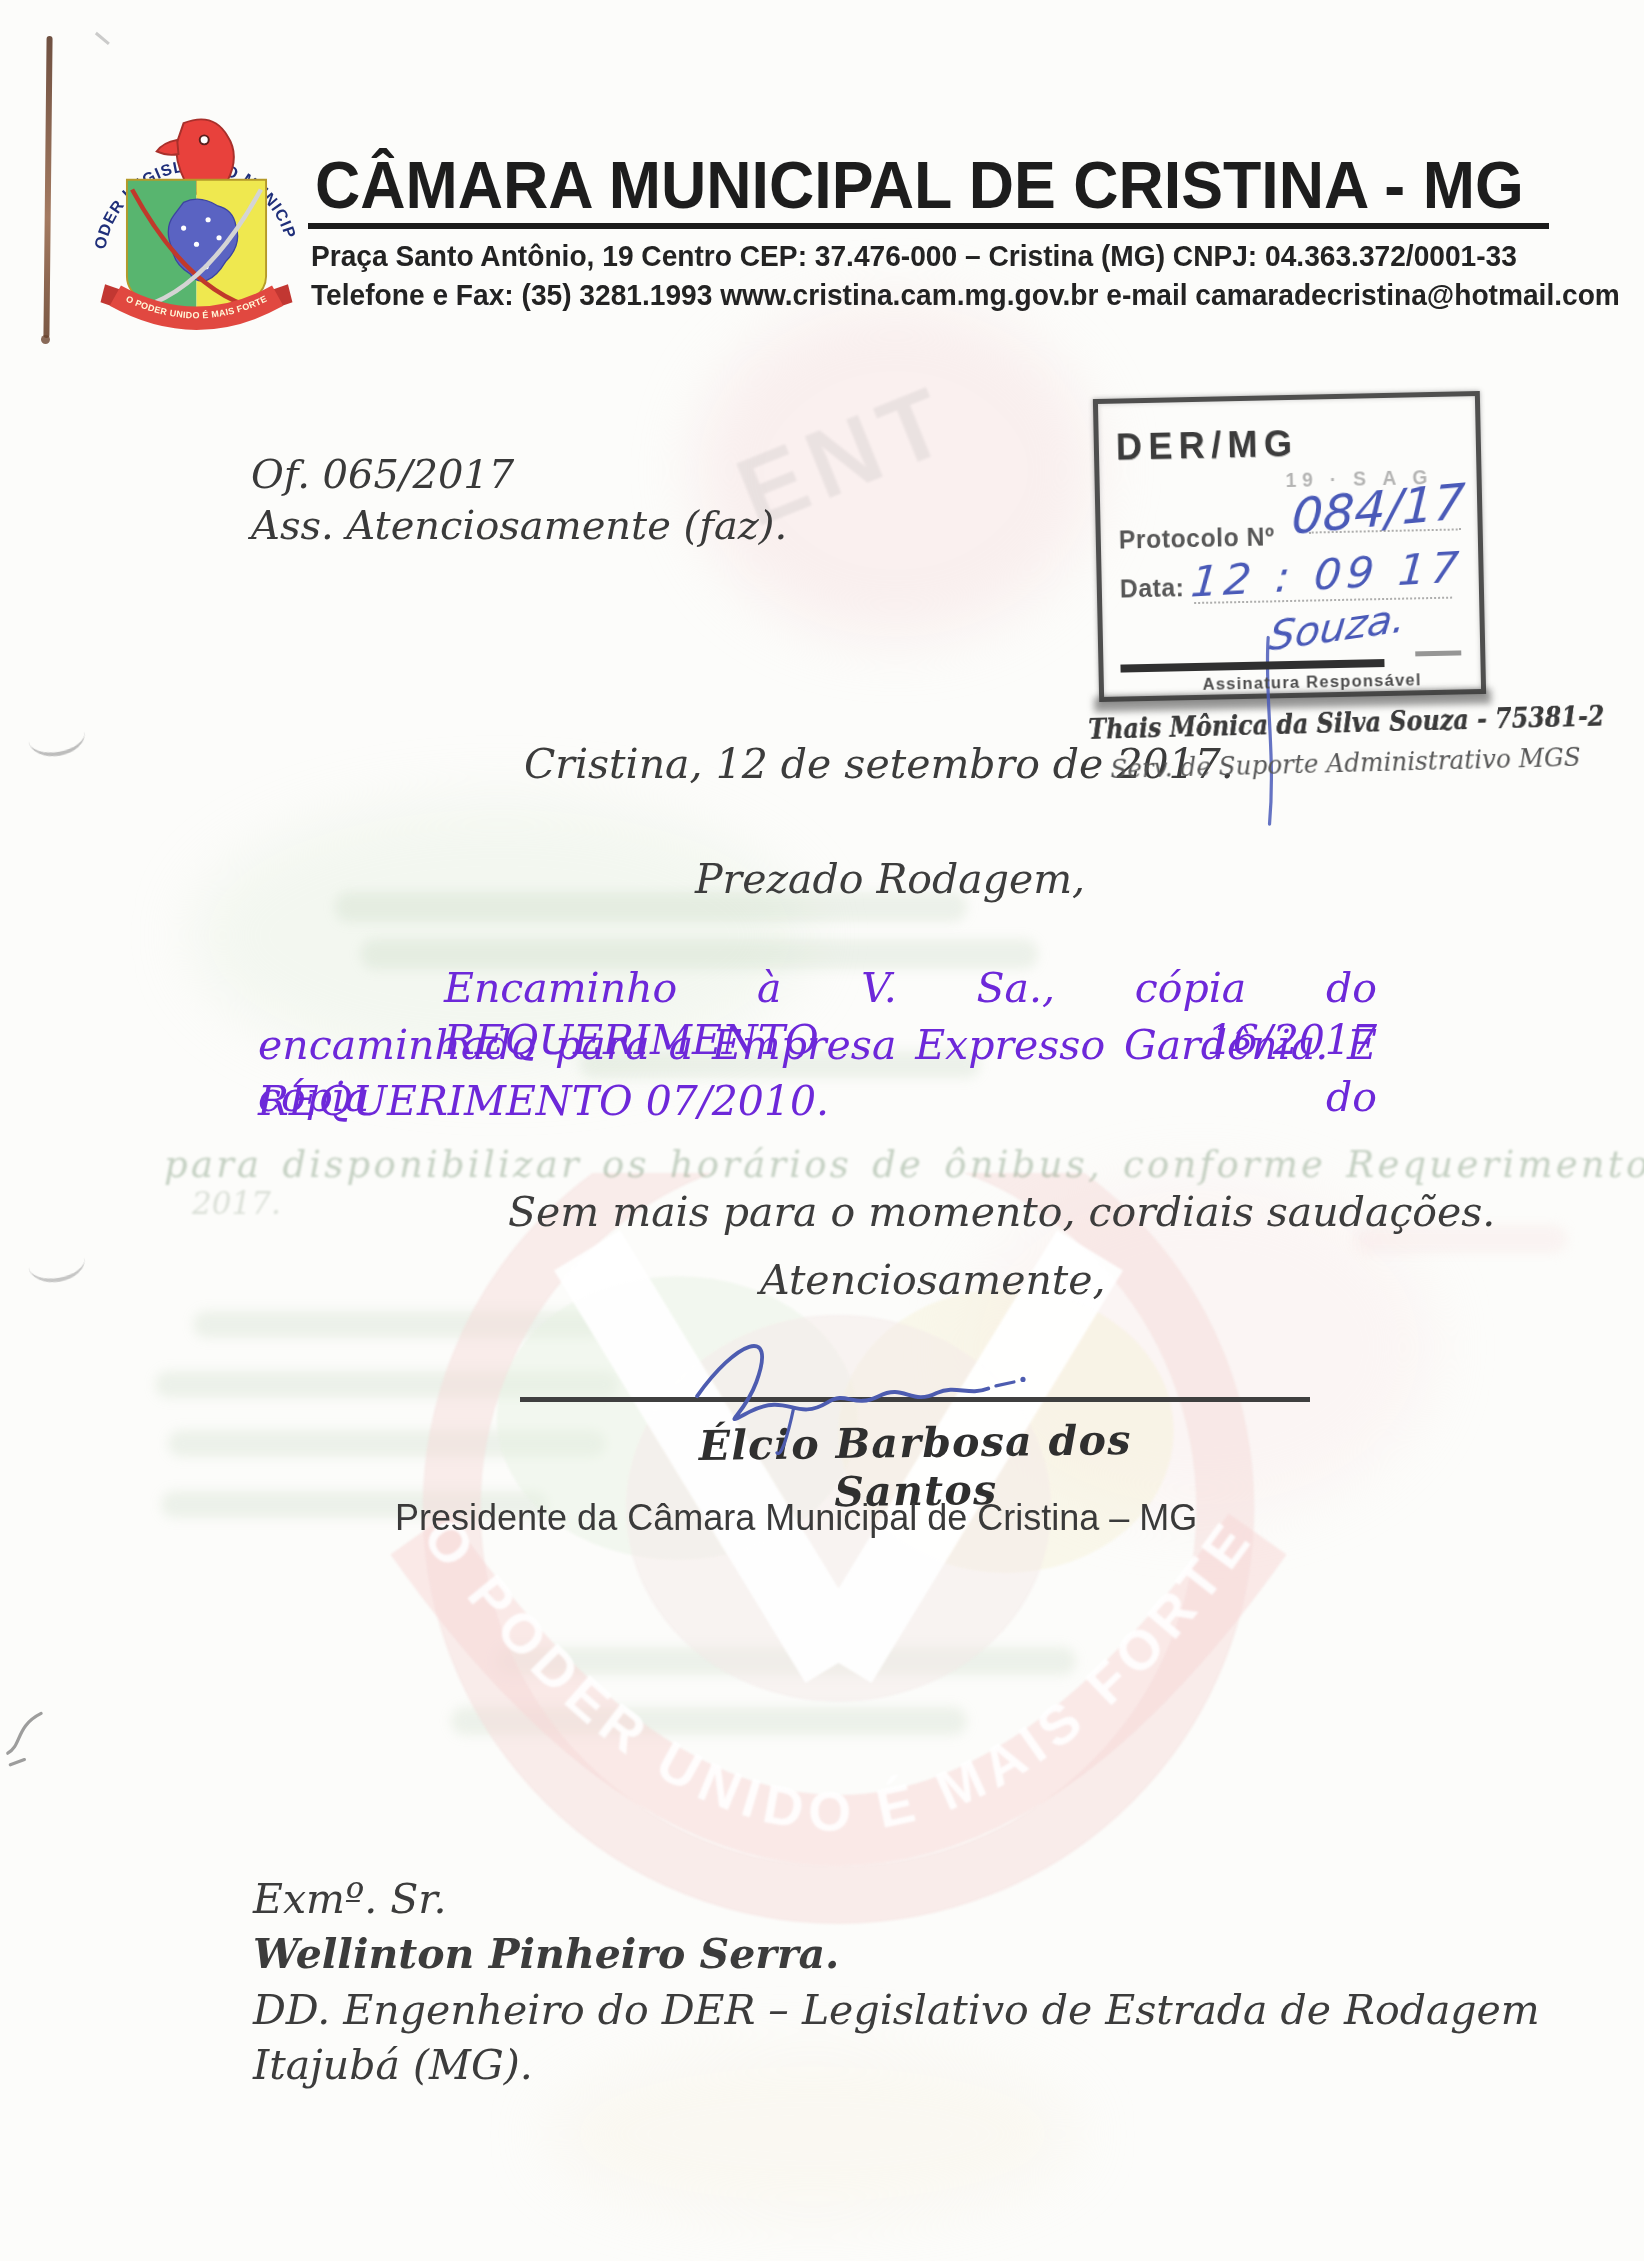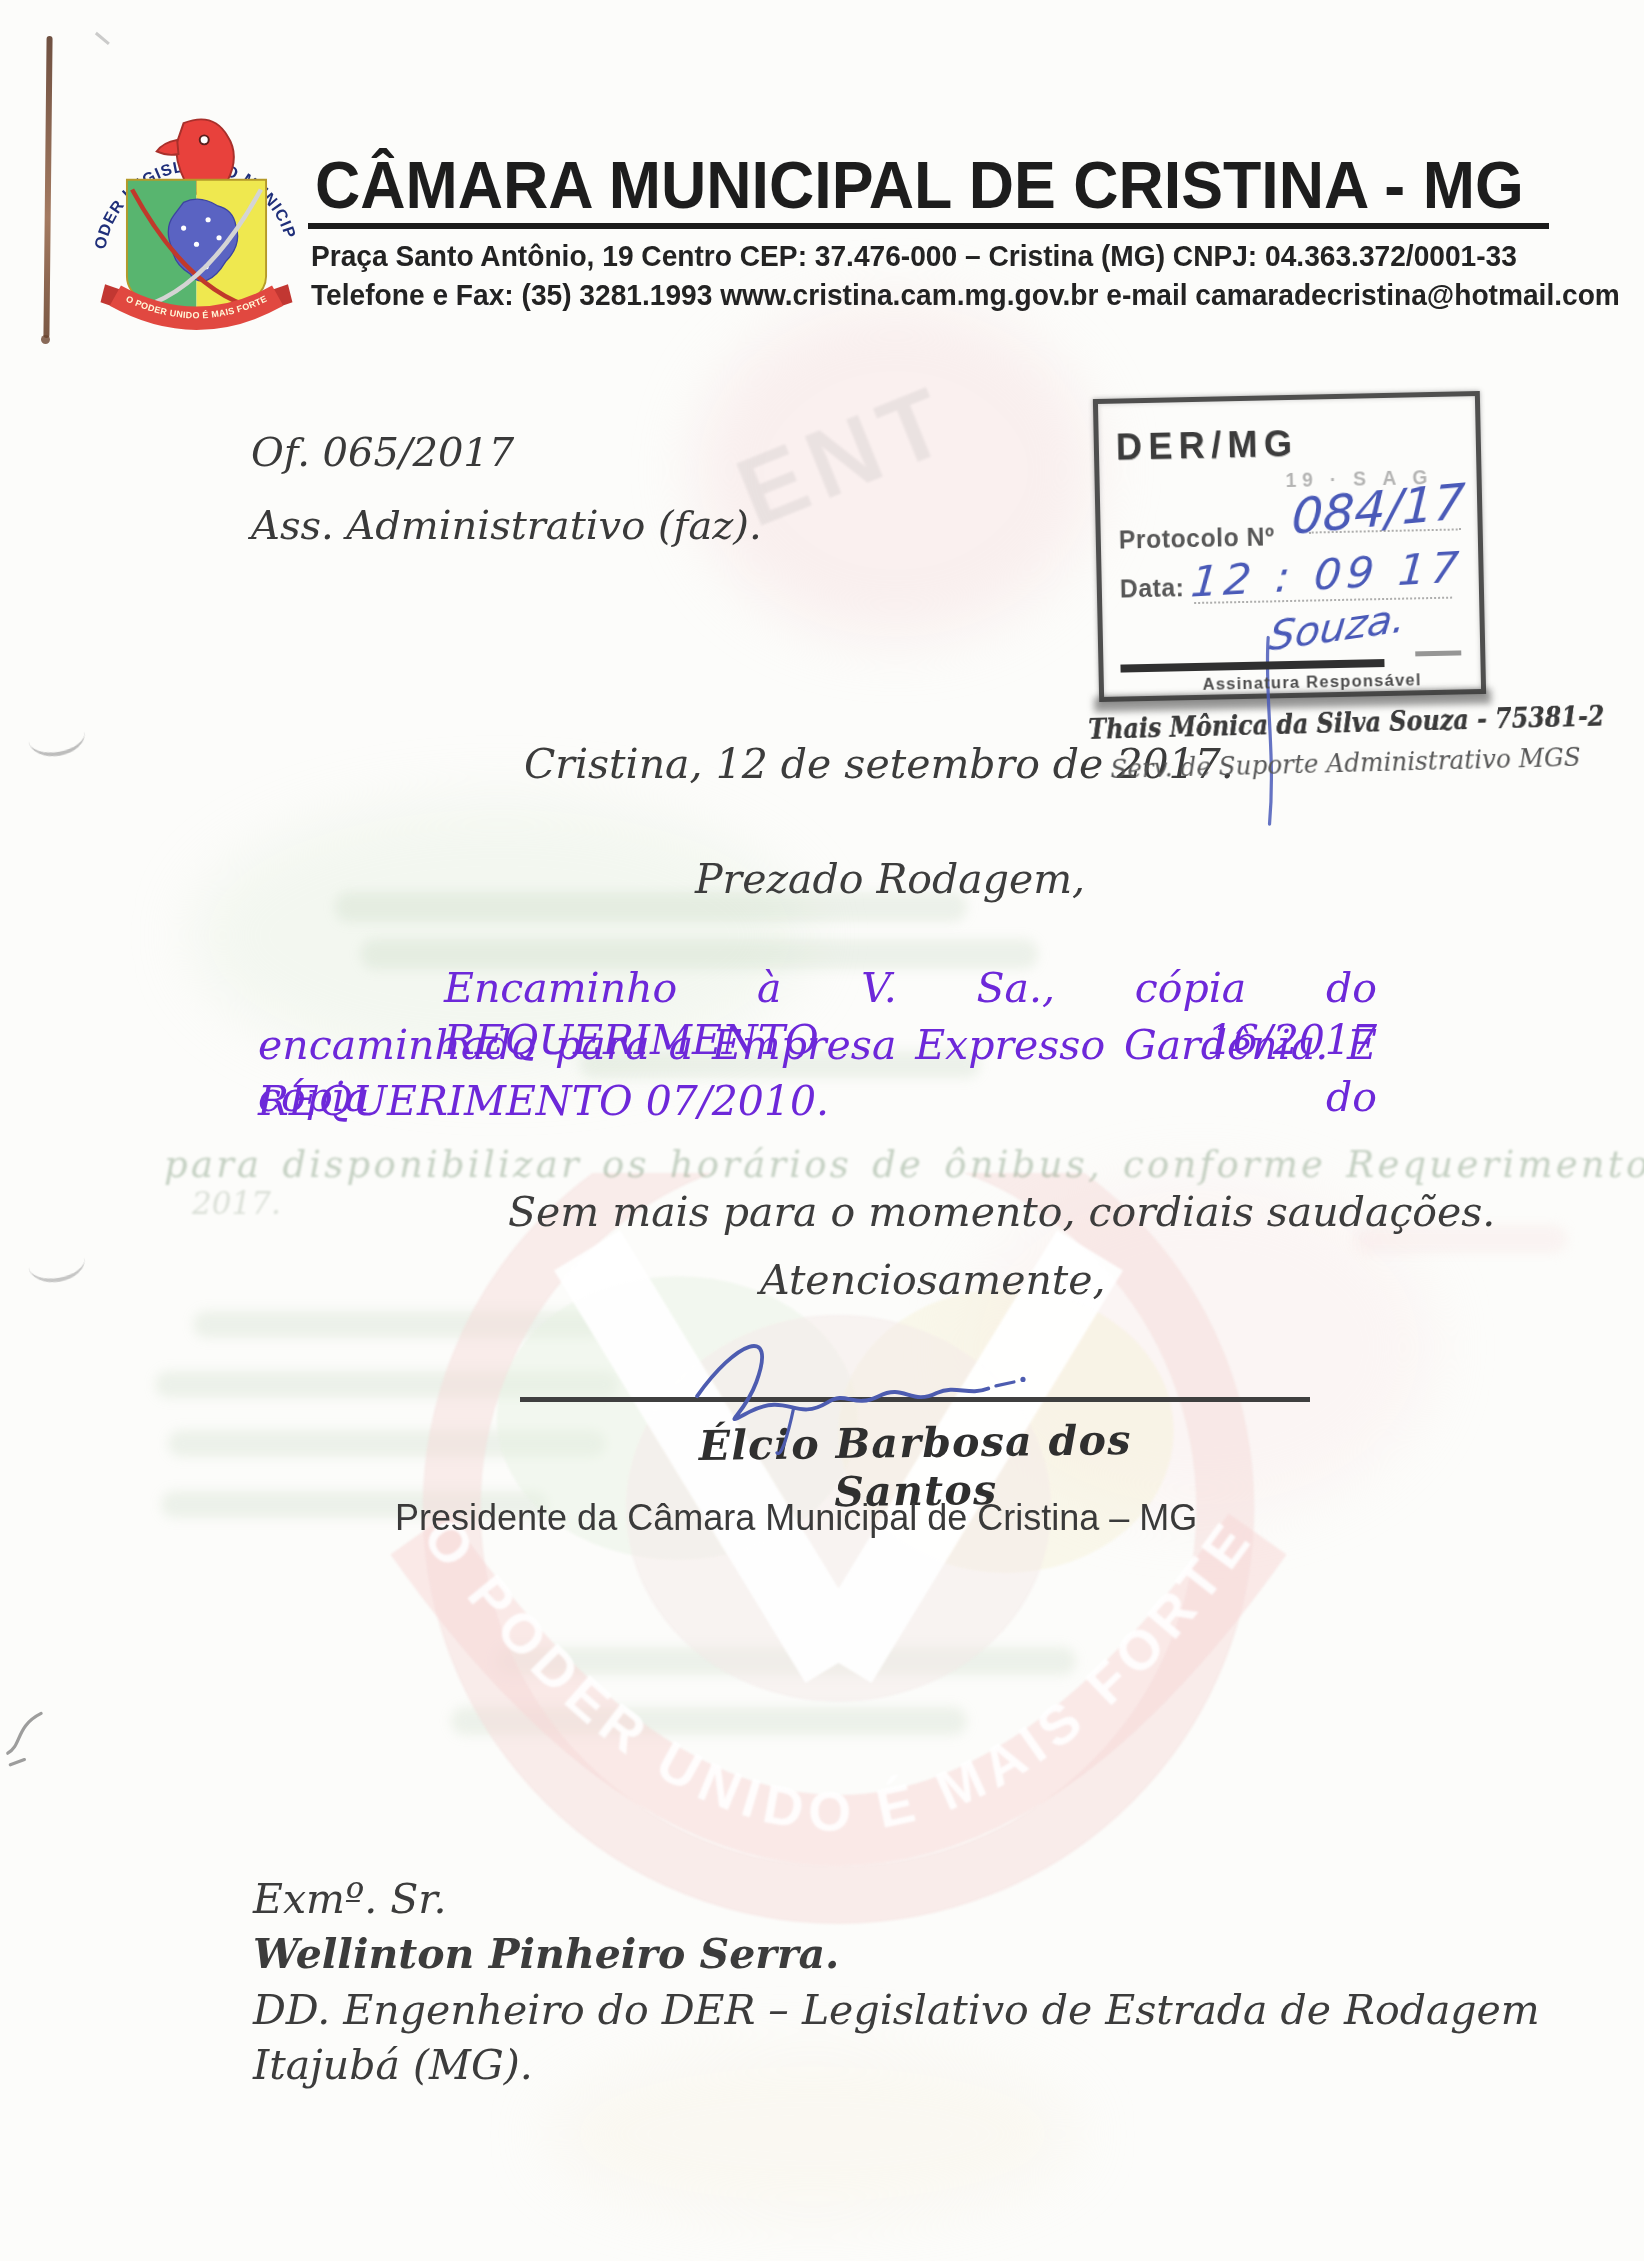--- a/index.html
+++ b/index.html
@@ -22,21 +22,21 @@
   .title{left:315px;top:147px;font-family:"Liberation Sans",sans-serif;font-weight:bold;
          font-size:66px;color:#1d1d1d;transform:scaleX(.95);transform-origin:left top;z-index:2;}
   .title-rule{left:308px;top:223px;width:1241px;height:6.4px;background:#1b1b1b;z-index:2;}
   .addr{font-family:"Liberation Sans",sans-serif;font-weight:bold;font-size:29px;color:#232323;
         transform:scaleX(.97);transform-origin:left top;z-index:2;}
   .addr1{left:311px;top:240px;}
   .addr2{left:311px;top:279px;}
 
   
   .ref{left:251px;font-style:italic;font-size:40px;color:#3a3a3a;z-index:2;}
-  .ref1{top:429px;} .ref2{top:502px;} .ref3{top:552px;}
+  .ref1{top:451px;} .ref2{top:502px;} .ref3{top:552px;}
 
   
   .stamp-wrap{left:1096px;top:395px;width:387px;height:303px;transform:rotate(-1.2deg);z-index:3;}
   .stamp-border{position:absolute;left:0;top:0;right:0;bottom:0;border:5.8px solid rgba(48,48,48,.85);
         box-shadow:0 0 4.5px rgba(70,70,70,.45), inset 0 0 5.8px rgba(90,90,90,.3);filter:blur(0.3px);}
   .stamp-smear{position:absolute;left:-5.2px;right:-5.2px;bottom:-10.3px;height:15.5px;background:rgba(55,55,55,.5);filter:blur(3.9px);}
   .stamp-agency{position:absolute;left:22px;top:28px;font-family:"Liberation Sans",sans-serif;font-weight:bold;
         font-size:36px;letter-spacing:6.4px;color:#3c3c3c;filter:blur(0.4px);text-shadow:0.6px 0.6px 0 rgba(70,70,70,.35);}
   .stamp-code{position:absolute;left:191px;top:75px;font-family:"Liberation Sans",sans-serif;font-weight:bold;
         font-size:19.3px;letter-spacing:5.8px;color:#7a7a7a;opacity:.55;filter:blur(0.6px);}
@@ -173,21 +173,21 @@
       </text>
     </g>
   </svg>
 
   <div class="abs title nowrap">CÂMARA MUNICIPAL DE CRISTINA - MG</div>
   <div class="abs title-rule"></div>
   <div class="abs addr addr1 nowrap">Praça Santo Antônio, 19 Centro CEP: 37.476-000 – Cristina (MG)  CNPJ: 04.363.372/0001-33</div>
   <div class="abs addr addr2 nowrap">Telefone e Fax: (35) 3281.1993  www.cristina.cam.mg.gov.br  e-mail camaradecristina@hotmail.com</div>
 
   <div class="abs ref ref1 nowrap">Of. 065/2017</div>
-  <div class="abs ref ref2 nowrap">Ass. Administrativo (faz).</div>
+  <div class="abs ref ref2 nowrap">Ass. Atenciosamente (faz).</div>
 
   <div class="abs stamp-wrap">
     <div class="stamp-border"></div>
     <div class="stamp-smear"></div>
     <div class="stamp-agency nowrap">DER/MG</div>
     <div class="stamp-code nowrap">19 ·  S A G</div>
     <div class="stamp-label lab-prot nowrap">Protocolo Nº</div>
     <div class="ink val-prot nowrap">084/17</div>
     <div class="dotline dl1"></div>
     <div class="stamp-label lab-data nowrap">Data:</div>

